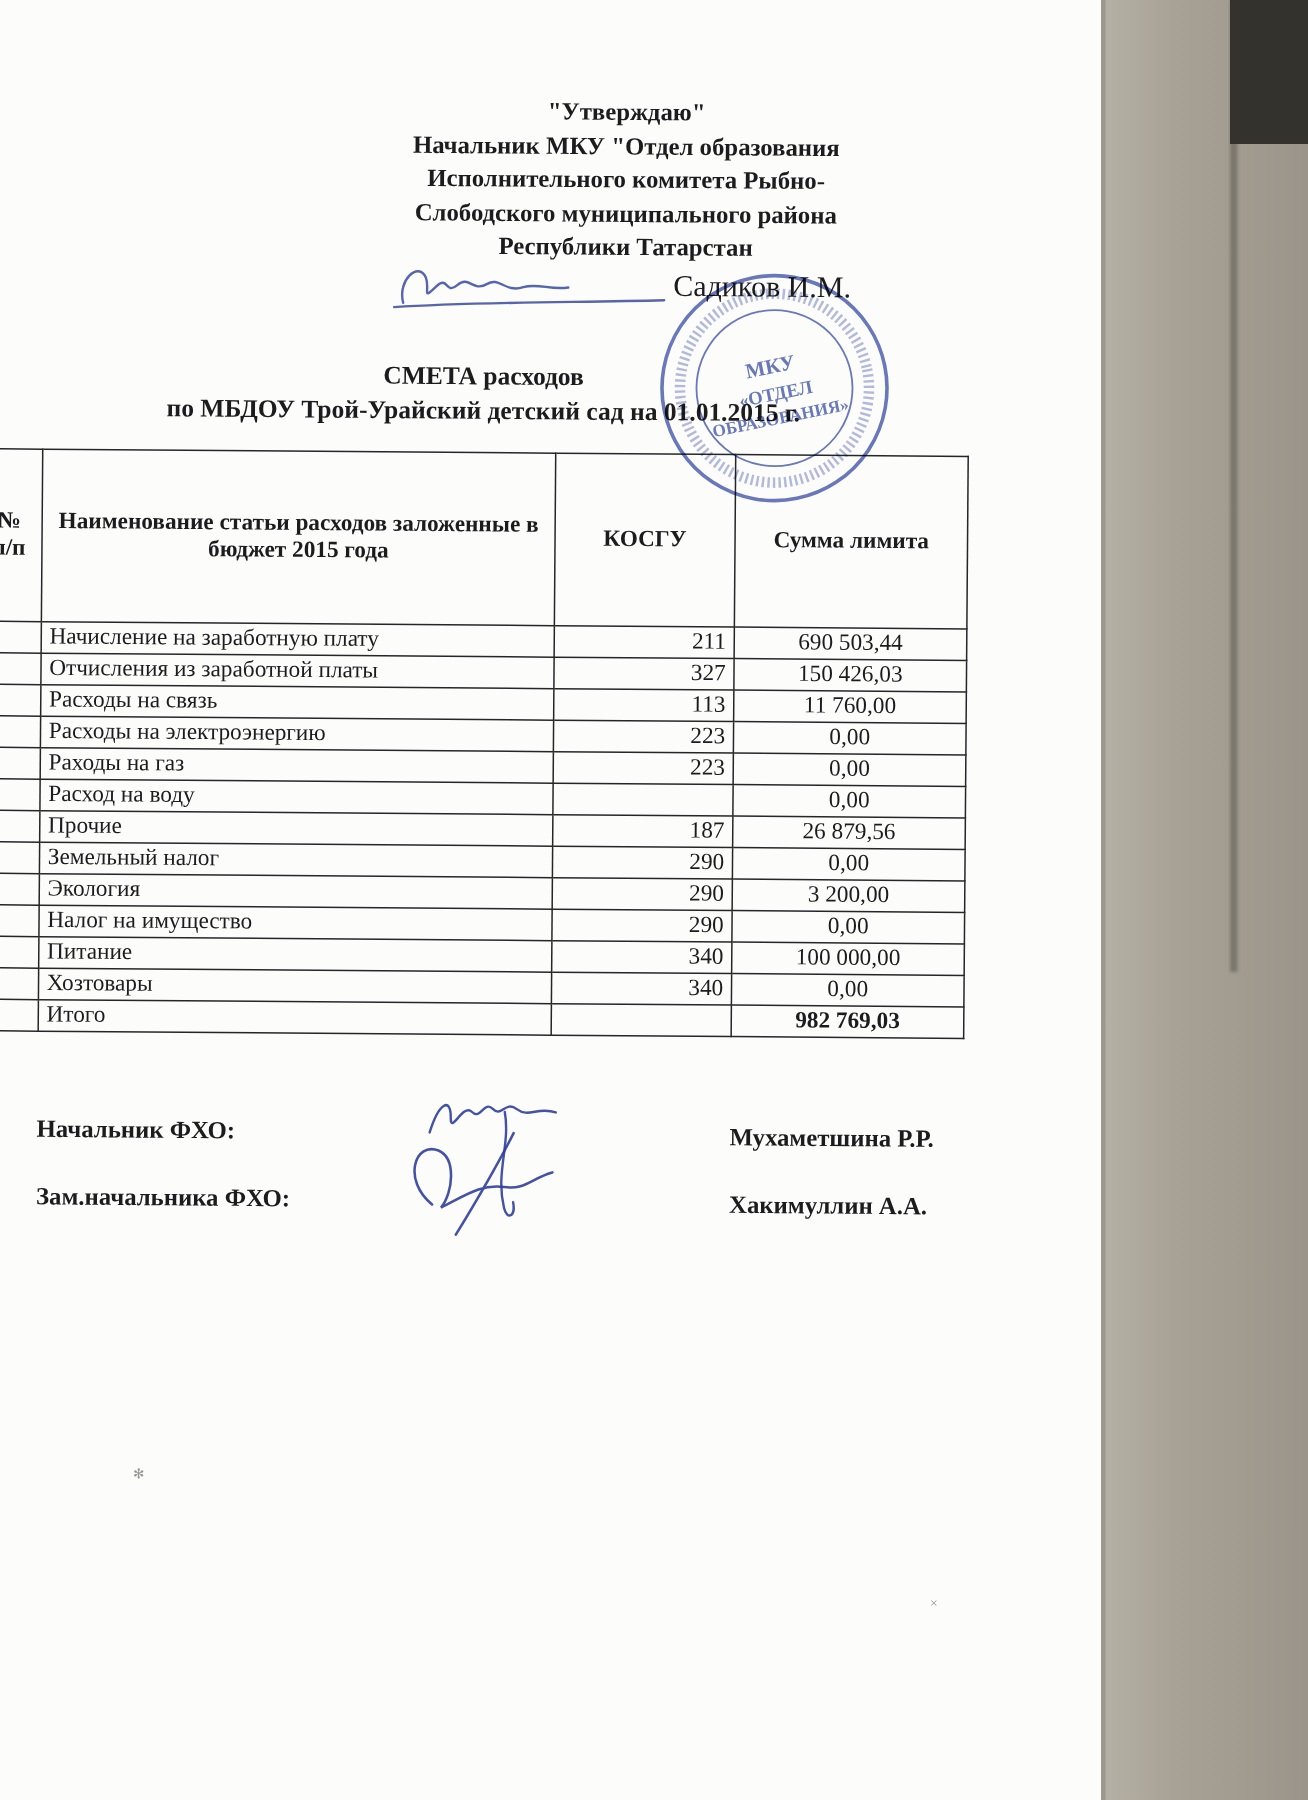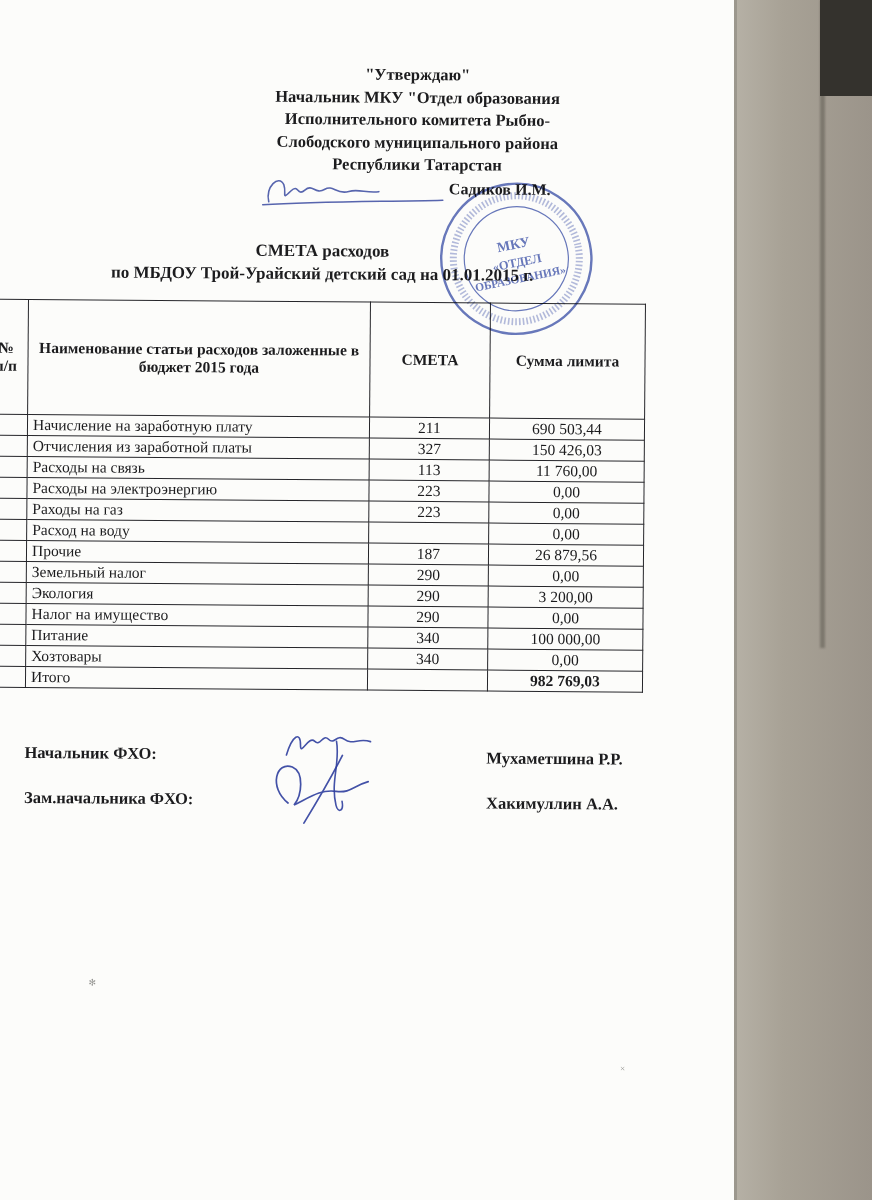--- a/index.html
+++ b/index.html
@@ -27,21 +27,21 @@
     background:#34322d;
   }
   
   .content{position:absolute;inset:0;transform:rotate(0.45deg);transform-origin:420px 300px;}
 
   .approval{
     position:absolute;left:233px;top:64px;width:366px;
     text-align:center;font-weight:bold;font-size:16.5px;line-height:22.5px;
   }
   .sadikov-sig{position:absolute;left:256px;top:170px;width:195px;height:44px;}
-  .sadikov-name{position:absolute;left:448px;top:180px;font-weight:bold;font-size:16px;}
+  .sadikov-name{position:absolute;left:448px;top:180px;font-weight:normal;font-size:20px;}
 
   .doc-title{
     position:absolute;left:0;top:240px;width:644px;
     text-align:center;font-weight:bold;font-size:17px;line-height:23px;
   }
 
   .stamp{
     position:absolute;left:436px;top:178px;width:160px;height:160px;
     transform:rotate(-12deg);opacity:.78;z-index:6;mix-blend-mode:multiply;
   }
@@ -57,21 +57,21 @@
   }
   table.sheet td{
     height:20px;line-height:20px;font-size:15.5px;padding:0 5px;white-space:nowrap;overflow:hidden;
   }
   .col-num{width:44px;}
   .col-name{width:342px;}
   .col-kosgu{width:120px;}
   .col-sum{width:155px;}
   td.c-num{text-align:center;}
   td.c-name{text-align:left;}
-  td.c-kosgu{text-align:center;}
+  td.c-kosgu{text-align:right;}
   td.c-sum{text-align:center;}
   tr.total-row td.c-sum{font-weight:bold;}
 
   .fho-role1{position:absolute;left:28px;top:746px;font-weight:bold;font-size:16.5px;}
   .fho-name1{position:absolute;left:490px;top:748px;font-weight:bold;font-size:16.5px;}
   .fho-role2{position:absolute;left:28px;top:791px;font-weight:bold;font-size:16.5px;}
   .fho-name2{position:absolute;left:490px;top:793px;font-weight:bold;font-size:16.5px;}
   .fho-sig1{position:absolute;left:282px;top:722px;width:110px;height:100px;z-index:5;}
   .fho-sig2{position:absolute;left:262px;top:752px;width:140px;height:78px;z-index:5;}
 
@@ -129,21 +129,21 @@
       <colgroup>
         <col class="col-num">
           <col class="col-name">
           <col class="col-kosgu">
           <col class="col-sum">
       </colgroup>
       <thead>
         <tr>
           <th>№ п/п</th>
           <th>Наименование статьи расходов заложенные в бюджет 2015 года</th>
-          <th>СМЕТА</th>
+          <th>КОСГУ</th>
           <th>Сумма лимита</th>
         </tr>
       </thead>
       <tbody>
 
           <tr>
             <td class="c-num"></td>
             <td class="c-name">Начисление на заработную плату</td>
             <td class="c-kosgu">211</td>
             <td class="c-sum">690 503,44</td>

